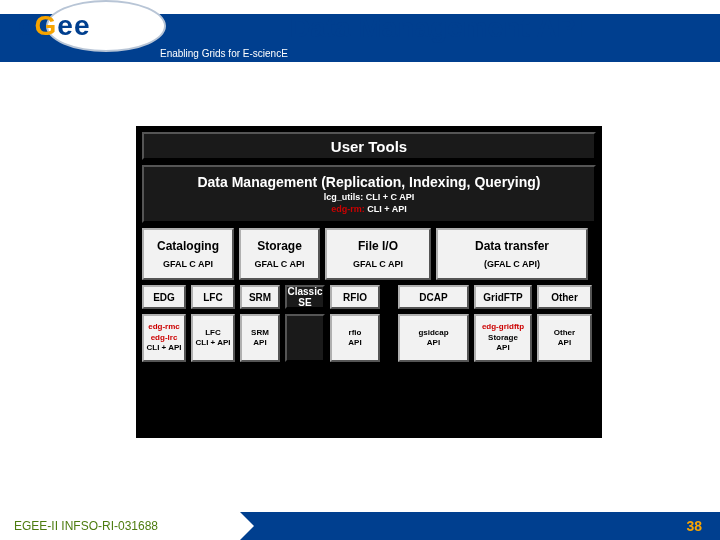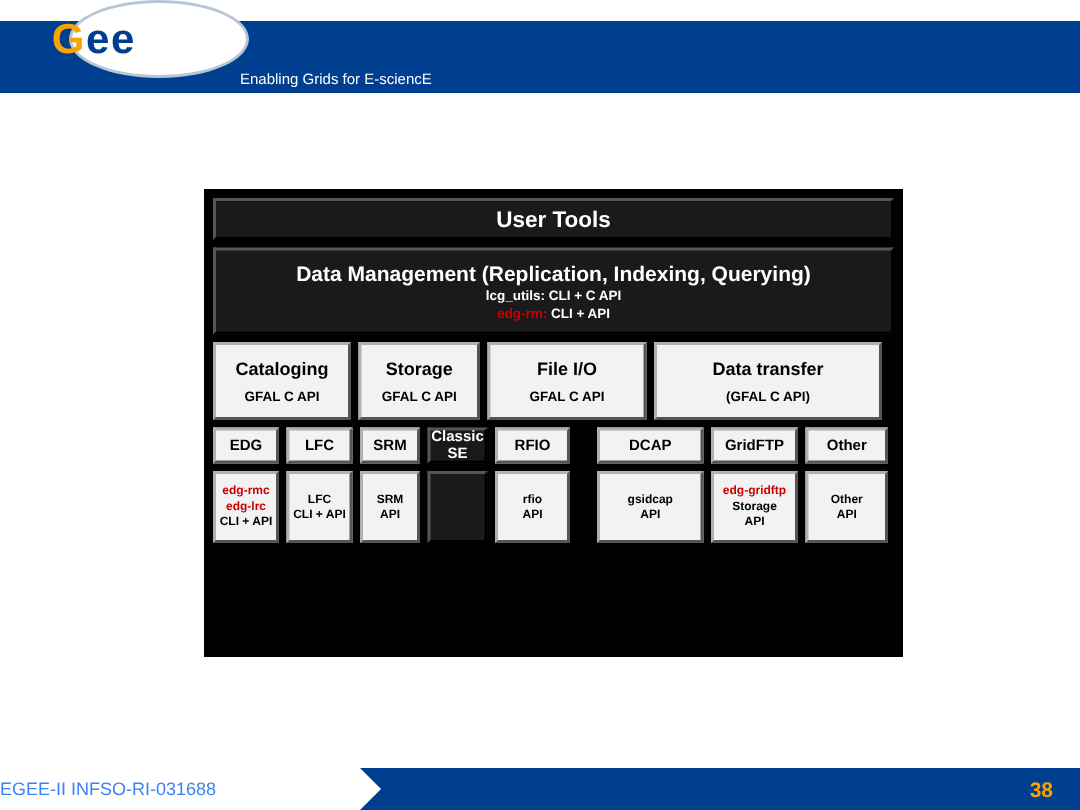--- a/index.html
+++ b/index.html
@@ -33,21 +33,21 @@
 
   .r4 .box { height: 24px; font-size: 10px; font-weight: 700; }
 
   .r5 { margin-bottom: 0; }
   .r5 .box { height: 48px; font-size: 8px; font-weight: 700; justify-content: center; }
   .r5 .box .l { line-height: 1.3; }
   .r5 .red { color: #c00; font-weight:700; }
   .r5 .bold { font-weight: 900; }
 
   .footer-bar { position: absolute; bottom: 0; left: 0; width: 720px; height: 28px; background: #003f8f; }
-  .footer-left { position: absolute; bottom: 0; left: 0; width: 240px; height: 28px; background: #fff; display: flex; align-items: center; font-size: 12px; color: #3b82f6; }
+  .footer-left { position: absolute; bottom: 0; left: 0; width: 240px; height: 28px; background: #fff; display: flex; align-items: center; padding-left: 14px; font-size: 12px; color: #4d7c0f; }
   .footer-left::after { content:""; position:absolute; right:-14px; top:0; width:0; height:0; border-top:14px solid transparent; border-bottom:14px solid transparent; border-left:14px solid #fff; }
   .pagenum { position: absolute; right: 18px; bottom: 6px; color: #f7a400; font-size: 14px; font-weight: 700; }
 
   
   .wCat { width: 92px; } .wSto { width: 81px; } .wIO { width: 106px; } .wDT { width: 152px; }
   .wEDG { width: 44px; } .wLFC { width: 44px; } .wSRM { width: 40px; } .wCSE { width: 40px; }
   .wRFIO { width: 50px; } .wDCAP { width: 71px; margin-left: 13px; } .wGFTP{ width: 58px; } .wOTH { width: 55px; }
   
 </style>
 </head>

